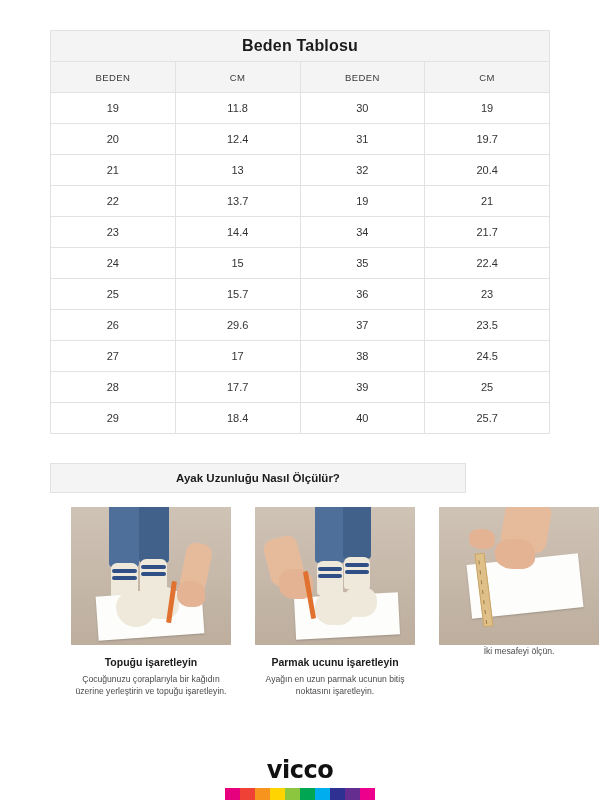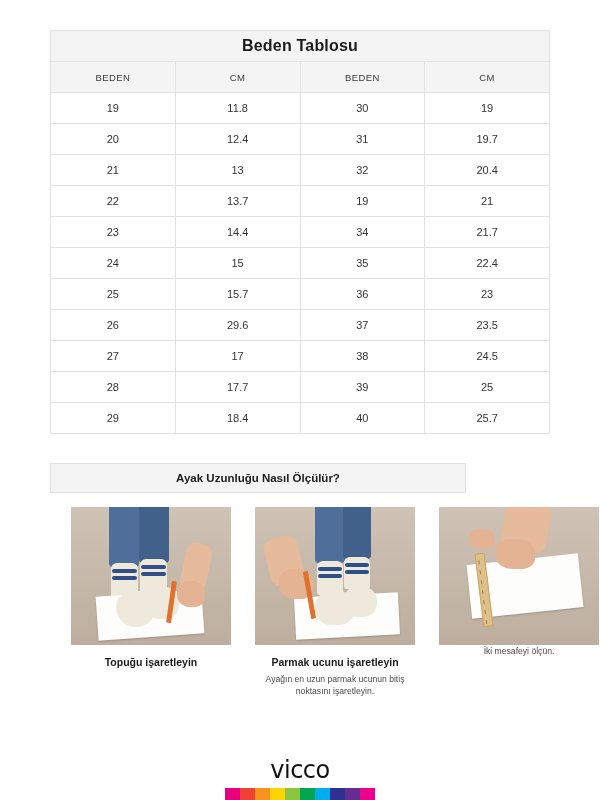--- a/index.html
+++ b/index.html
@@ -119,21 +119,21 @@
   .ruler .tick { position:absolute; width:1px; background:#9b7b45; }
 
   
   .brand {
     position: absolute;
     left: 0; right: 0; top: 756px;
     text-align: center;
   }
   .brand-word {
     font-size: 24px;
-    font-weight: normal;
+    font-weight: bold;
     letter-spacing: -0.5px;
     color: #111;
     font-family: "DejaVu Sans", sans-serif;
   }
   .colorbar {
     position: absolute;
     left: 225px; top: 788px;
     width: 150px; height: 12px;
     display: flex;
   }
@@ -243,20 +243,21 @@
           <div class="stripe" style="left:70px; top:58px; width:25px;"></div>
           <div class="stripe" style="left:70px; top:65px; width:25px;"></div>
           <div class="paper" style="left:26px; top:86px; width:106px; height:44px; transform:rotate(-4deg);"></div>
           <div class="sock" style="left:45px; top:84px; width:40px; height:36px; border-radius:16px 16px 20px 20px;"></div>
           <div class="sock" style="left:74px; top:80px; width:34px; height:32px; border-radius:14px;"></div>
           <div class="arm" style="left:112px; top:36px; width:26px; height:50px; transform:rotate(12deg);"></div>
           <div class="hand" style="left:106px; top:74px; width:28px; height:26px;"></div>
           <div class="pencil" style="left:98px; top:74px; width:5px; height:42px; transform:rotate(8deg);"></div>
         </div>
         <h3>Topuğu işaretleyin</h3>
+        <p>Çocuğunuzu çoraplarıyla bir kağıdın üzerine yerleştirin ve topuğu işaretleyin.</p>
       </div>
 
       <div class="card">
         <div class="photo">
           <div class="bg-floor"></div>
           <div class="jeans" style="left:60px; top:-2px; width:30px; height:58px; border-radius:0 0 4px 4px;"></div>
           <div class="jeans dark" style="left:88px; top:-2px; width:28px; height:54px; border-radius:0 0 4px 4px;"></div>
           <div class="sock" style="left:62px; top:54px; width:26px; height:34px;"></div>
           <div class="sock" style="left:89px; top:50px; width:26px; height:32px;"></div>
           <div class="stripe" style="left:63px; top:60px; width:24px;"></div>

